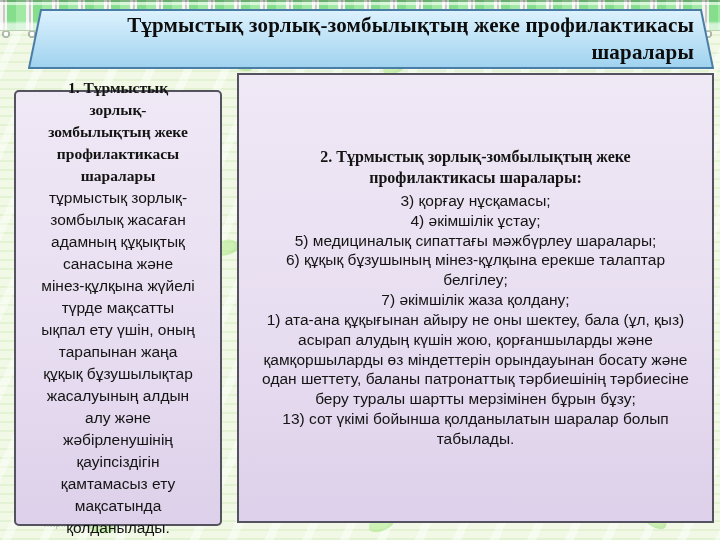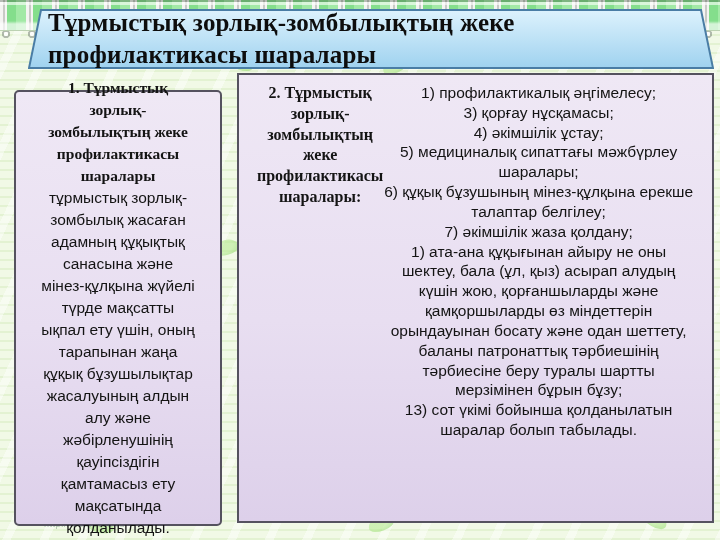--- a/index.html
+++ b/index.html
@@ -27,39 +27,39 @@
   .leaf{
     position:absolute;width:26px;height:15px;z-index:1;opacity:.55;
     background:radial-gradient(ellipse at 40% 40%, #b2e98c 0 45%, #7fd058 100%);
     border-radius:50% 50% 50% 50% / 60% 60% 40% 40%;
   }
   
   .title-wrap{position:absolute;left:28px;top:9px;width:686px;height:60px;z-index:4;}
   .title-wrap svg{position:absolute;left:0;top:0;}
   .title-text{
     position:absolute;left:20px;right:20px;top:0;height:100%;
-    display:flex;align-items:center;justify-content:center;text-align:left;
+    display:flex;align-items:center;justify-content:center;text-align:right;
     font-family:"Liberation Serif",serif;font-weight:bold;
-    font-size:25px;line-height:1.3;color:#0d0d0d;letter-spacing:.2px;
+    font-size:21px;line-height:1.3;color:#0d0d0d;letter-spacing:.2px;
   }
   
   .panel{
     position:absolute;z-index:2;box-sizing:border-box;
     background:linear-gradient(180deg,#efe8f5 0%, #e8def1 55%, #ddd0ea 100%);
     border:2px solid #55525f;color:#141414;
   }
   .panel-left{
     left:14px;top:90px;width:208px;height:436px;border-radius:5px;
     display:flex;align-items:center;justify-content:center;padding:10px 24px;
   }
   .panel-left p{margin:0;text-align:center;font-size:15.5px;line-height:1.42;}
   .bold-serif{font-family:"Liberation Serif",serif;font-weight:bold;}
   .panel-right{
     left:237px;top:73px;width:477px;height:450px;
-    padding:8px 18px;display:flex;flex-direction:row;justify-content:center;
+    padding:8px 18px;display:flex;flex-direction:column;justify-content:center;
   }
   .panel-right .heading{
     text-align:center;font-family:"Liberation Serif",serif;font-weight:bold;
     font-size:16px;line-height:1.3;margin-bottom:2px;
   }
   .panel-right ul{list-style:none;margin:0;padding:0;}
   .panel-right li{text-align:center;font-size:15.5px;line-height:1.28;}
   .watermark{
     position:absolute;left:44px;top:519px;z-index:1;font-size:9px;
     color:rgba(110,150,115,.55);letter-spacing:.5px;
@@ -97,21 +97,20 @@
     <div class="title-text">Тұрмыстық зорлық-зомбылықтың жеке профилактикасы шаралары</div>
   </div>
 
   <div class="panel panel-left">
     <p><span class="bold-serif">1. Тұрмыстық зорлық-зомбылықтың жеке профилактикасы шаралары</span><span> тұрмыстық зорлық-зомбылық жасаған адамның құқықтық санасына және мінез-құлқына жүйелі түрде мақсатты ықпал ету үшін, оның тарапынан жаңа құқық бұзушылықтар жасалуының алдын алу және жәбірленушінің қауіпсіздігін қамтамасыз ету мақсатында қолданылады.</span></p>
   </div>
 
   <div class="panel panel-right">
     <div class="heading">2. Тұрмыстық зорлық-зомбылықтың жеке профилактикасы шаралары:</div>
     <ul>
-      <li>1) профилактикалық әңгімелесу;</li>
       <li>3) қорғау нұсқамасы;</li>
       <li>4) әкімшілік ұстау;</li>
       <li>5) медициналық сипаттағы мәжбүрлеу шаралары;</li>
       <li>6) құқық бұзушының мінез-құлқына ерекше талаптар белгілеу;</li>
       <li>7) әкімшілік жаза қолдану;</li>
       <li>1) ата-ана құқығынан айыру не оны шектеу, бала (ұл, қыз) асырап алудың күшін жою, қорғаншыларды және қамқоршыларды өз міндеттерін орындауынан босату және одан шеттету, баланы патронаттық тәрбиешінің тәрбиесіне беру туралы шартты мерзімінен бұрын бұзу;</li>
       <li>13) сот үкімі бойынша қолданылатын шаралар болып табылады.</li>
     </ul>
   </div>
 

